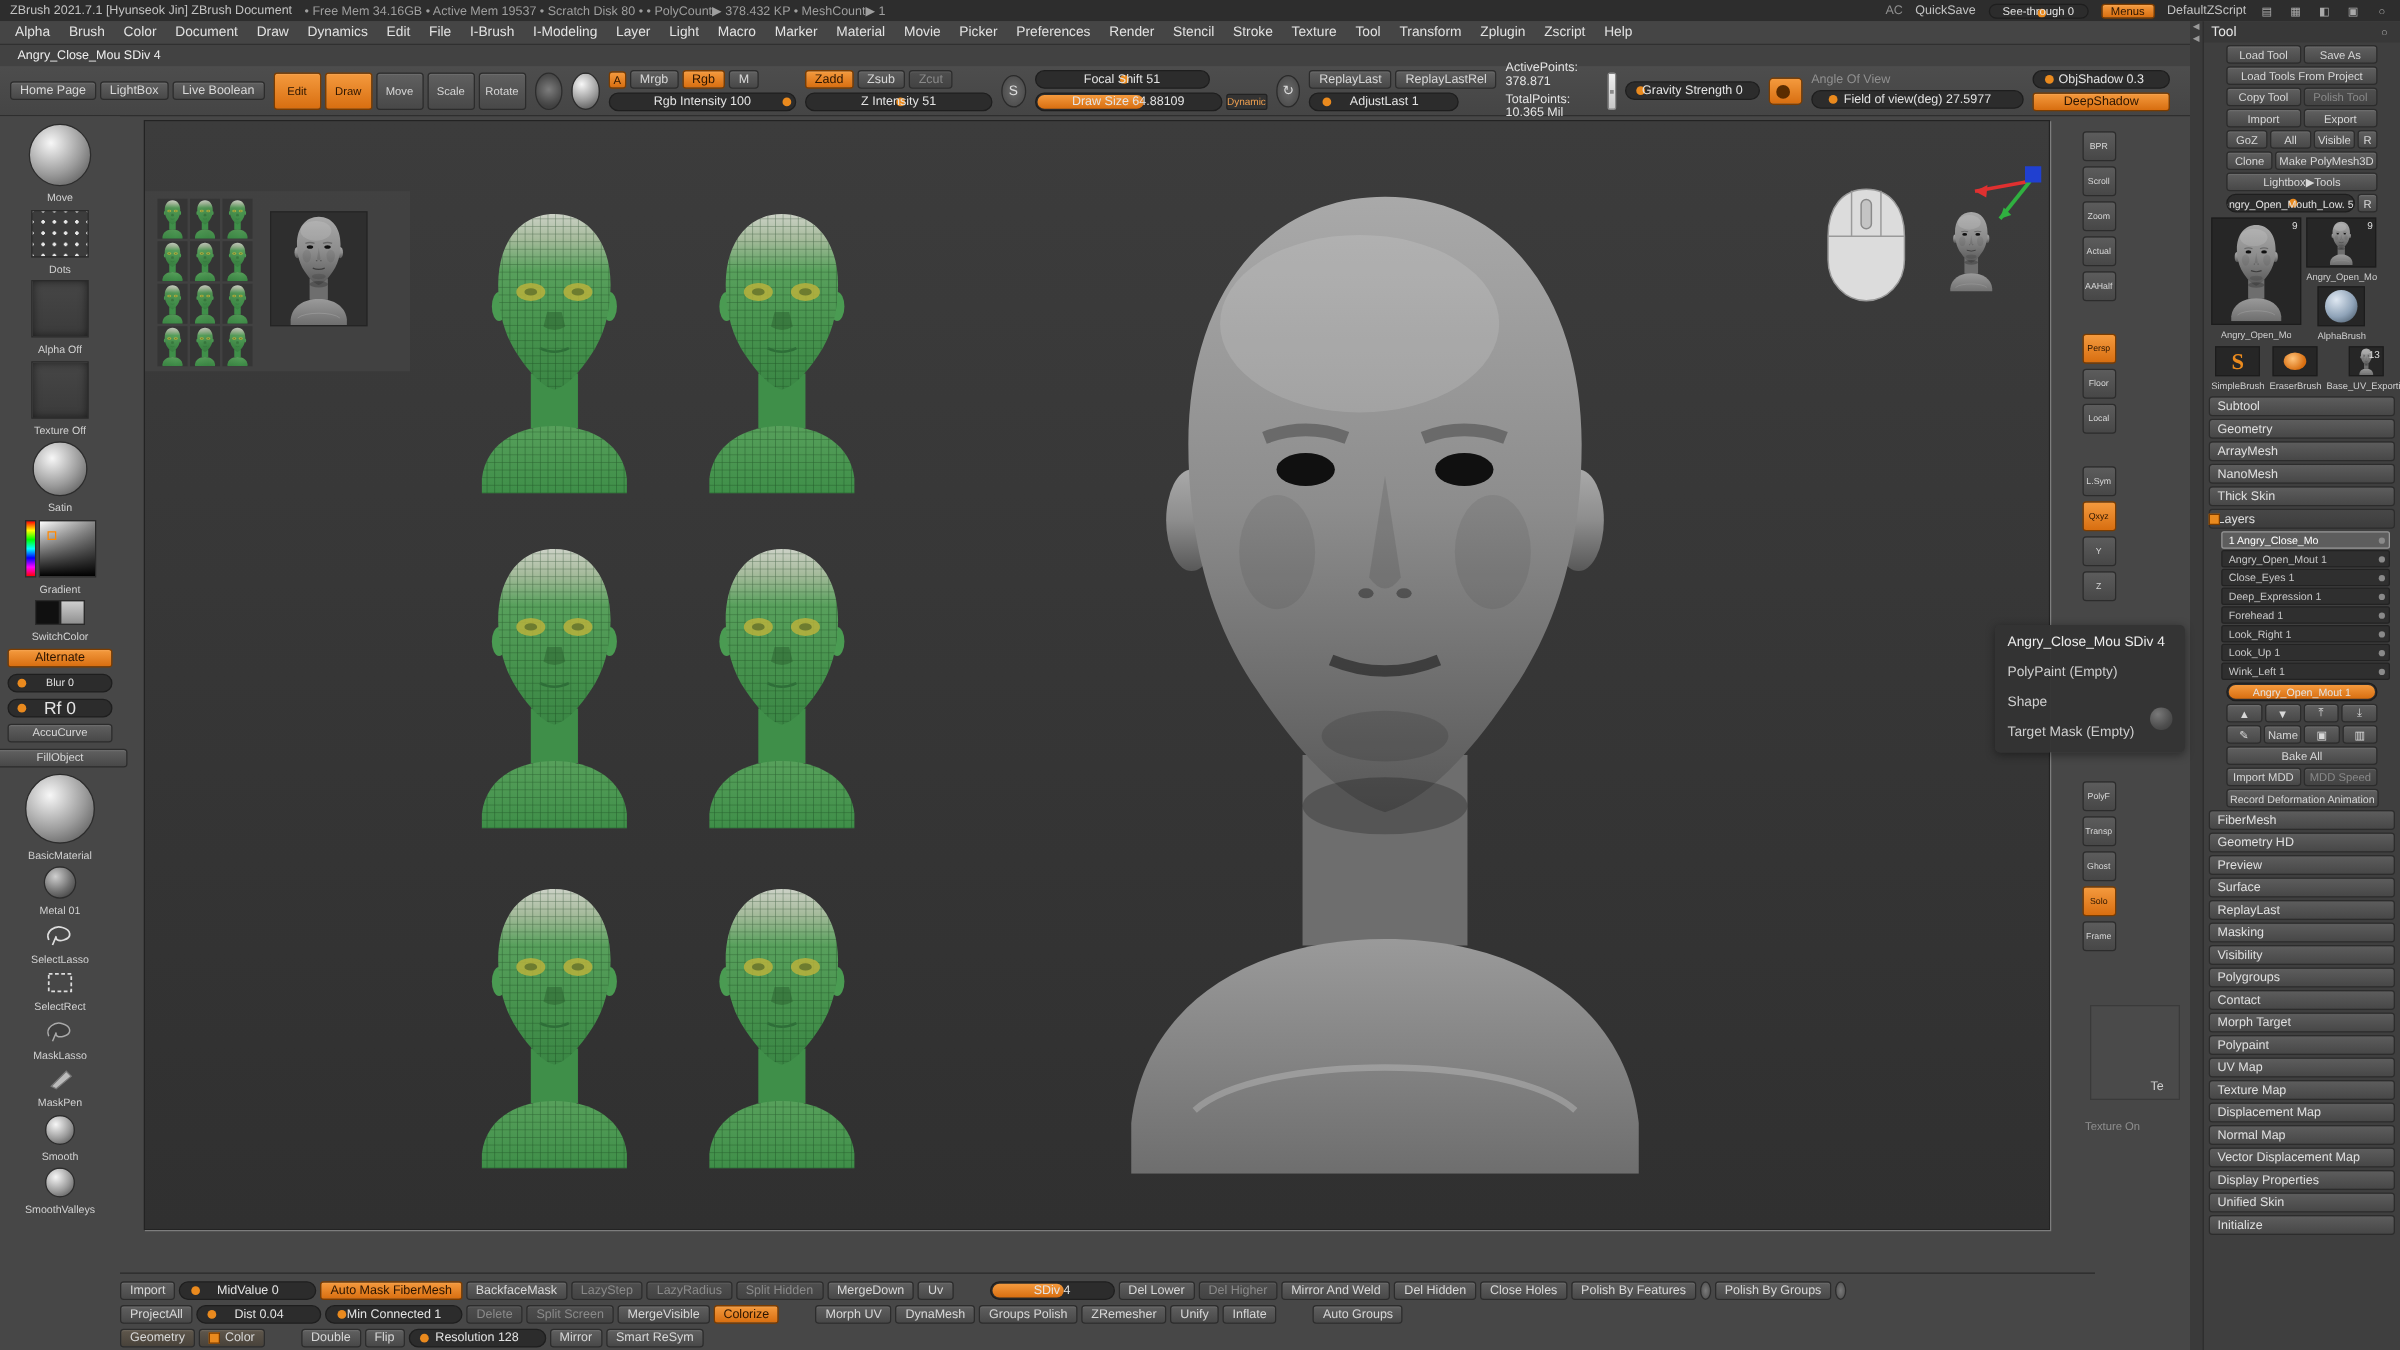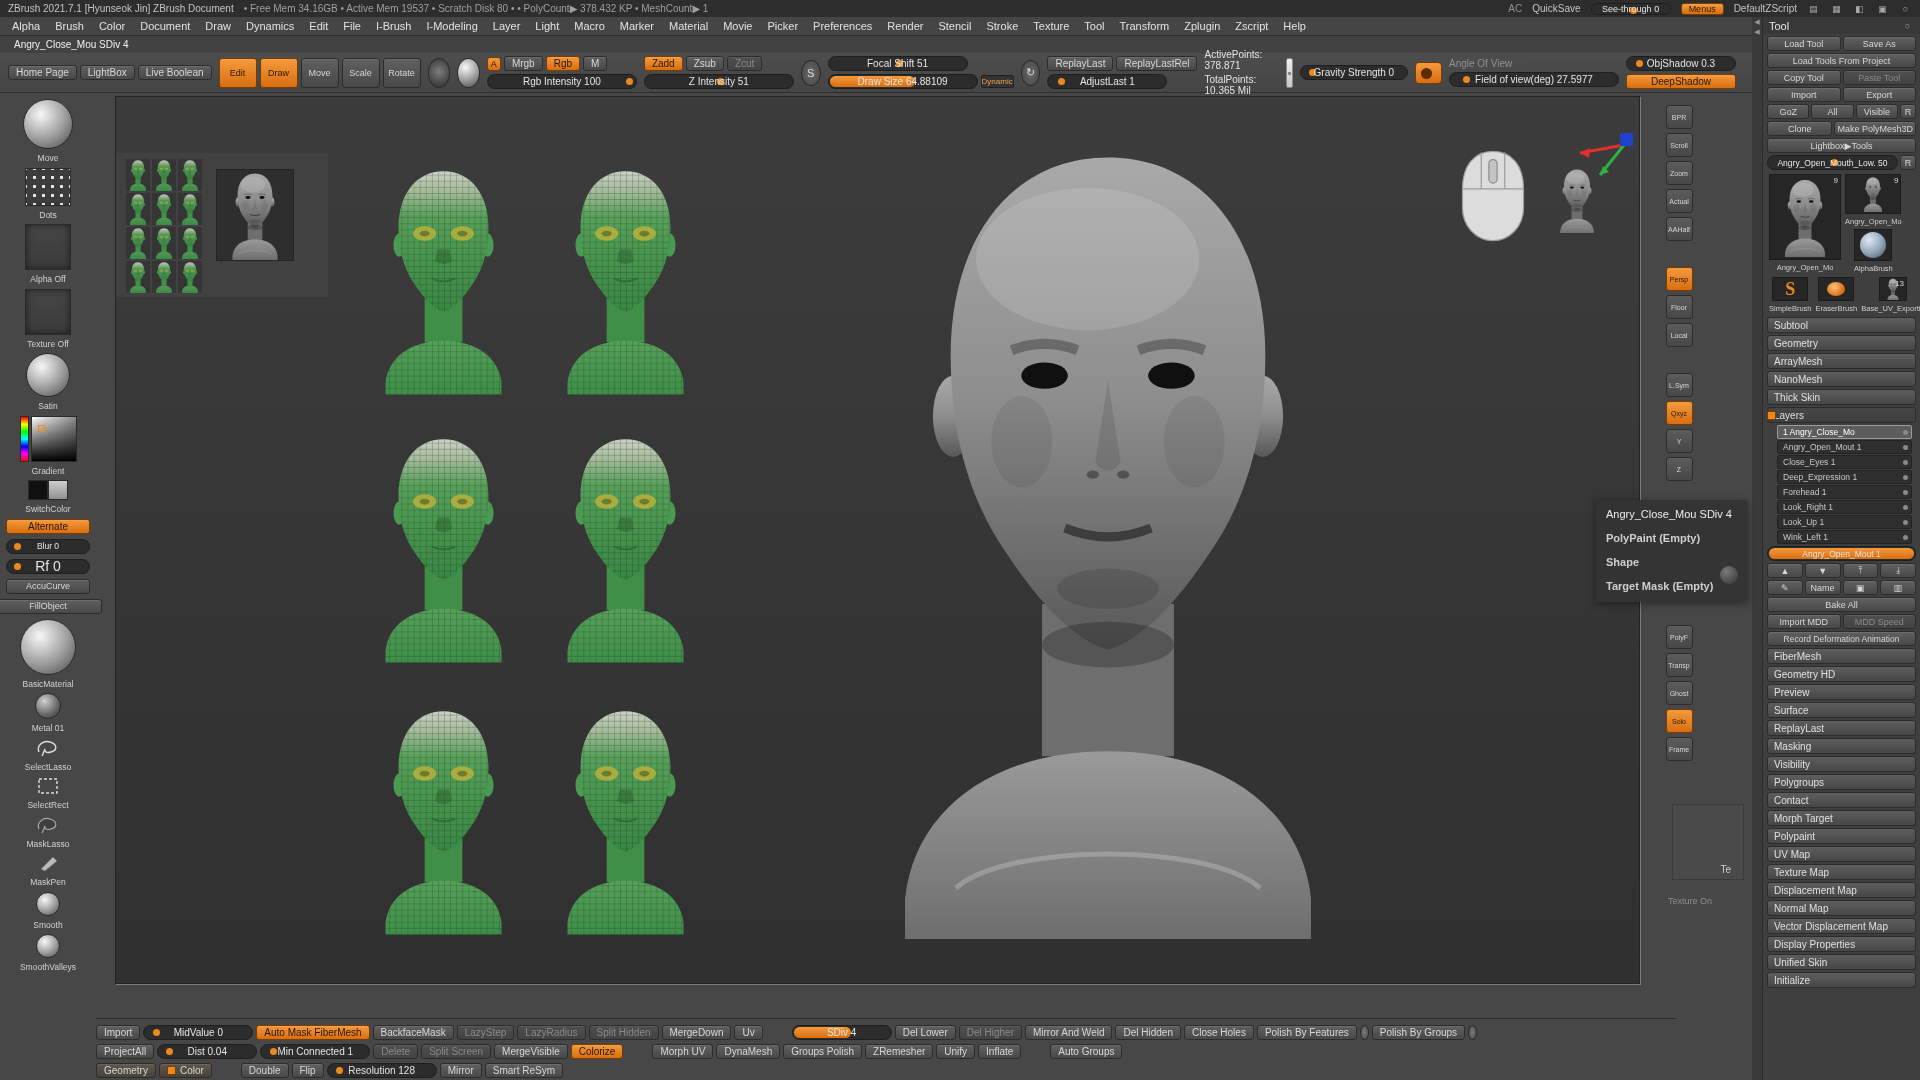--- a/index.html
+++ b/index.html
@@ -128,39 +128,39 @@
   .stb { width:27px; height:24px; display:flex; align-items:center; justify-content:center;
          background:linear-gradient(#5c5c5c,#474747); border:1px solid #2c2c2c; border-radius:3px;
          font-size:7px; color:#d8d8d8; overflow:hidden; }
   .stb.on { background:linear-gradient(#f49a3e,#d86e10); color:#2a1400; border-color:#7a3c00; }
   .stb.sp { margin-top:22px; } .stb.sp2 { margin-top:140px; }
 
   
   .cmenu { position:absolute; left:1596px; top:407px; width:152px; background:rgba(52,52,52,.97);
            border-radius:4px; padding:8px 10px 10px; box-shadow:0 2px 8px rgba(0,0,0,.4); z-index:5; }
   .cmenu .cmt { font-size:11px; color:#ececec; margin-bottom:10px; }
-  .cmenu .cmi { font-size:11px; color:#cfcfcf; margin-top:12px;font-weight:bold; }
+  .cmenu .cmi { font-size:11px; color:#cfcfcf; margin-top:12px; }
   .cm-sph { position:absolute; right:10px; top:66px; width:18px; height:18px; border-radius:50%;
             background:radial-gradient(circle at 35% 30%, #8a8a8a, #555 60%, #3c3c3c); opacity:.8; }
   .partialpanel { position:absolute; left:1672px; top:711px; width:72px; height:76px;
                   background:#4a4a4a; border:1px solid #3a3a3a; z-index:2;
                   font-size:10px; color:#cfcfcf; display:flex; align-items:flex-end;
                   justify-content:flex-end; padding:4px 12px; }
   .texlabel { position:absolute; left:1668px; top:803px; font-size:9px; color:#8f8f8f; }
 
   
   .divider { position:absolute; left:1752px; top:17px; width:10px; height:1063px; background:#3a3a3a;
              font-size:7px; color:#9a9a9a; text-align:center; line-height:10px; }
 
   
   .tool { position:absolute; left:1762px; top:17px; width:158px; height:1063px; background:#3f3f3f;
           border-left:1px solid #2a2a2a; overflow:hidden; }
   .tool-h { height:17px; background:#383838; display:flex; align-items:center; padding:0 6px;
             font-size:11px; color:#e6e6e6; justify-content:space-between; }
-  .trow { display:flex; gap:2px; margin:2px 4px; }
+  .trow { display:flex; gap:2px; margin:2px 18px; }
   .trow .btn { flex:1; height:15px; font-size:9px; padding:0 2px; }
   .trow .btn.small { flex:0 0 16px; }
   .trow .sl { flex:1; font-size:8.5px; }
   .tsec { margin:2px 4px; height:16px; background:linear-gradient(#5d5d5d,#474747);
           border:1px solid #2c2c2c; border-radius:3px; display:flex; align-items:center;
           padding:0 6px; font-size:10px; color:#e0e0e0; }
   .tsec.open { background:linear-gradient(#474747,#3d3d3d); }
   .lay { height:14px; background:#2f2f2f; border:1px solid #222; color:#c9c9c9; font-size:8.5px;
          display:flex; align-items:center; padding:0 5px; margin:1px 8px 1px 14px; border-radius:2px;
          position:relative; }
@@ -641,21 +641,21 @@
     </div>
     <div class="trow">
       <div class="btn">Load Tool</div>
       <div class="btn">Save As</div>
     </div>
     <div class="trow">
       <div class="btn">Load Tools From Project</div>
     </div>
     <div class="trow">
       <div class="btn">Copy Tool</div>
-      <div class="btn dis">Paste Tool</div>
+      <div class="btn dis">Polish Tool</div>
     </div>
     <div class="trow">
       <div class="btn">Import</div>
       <div class="btn">Export</div>
     </div>
     <div class="trow">
       <div class="btn">GoZ</div>
       <div class="btn">All</div>
       <div class="btn">Visible</div>
       <div class="btn small">R</div>

